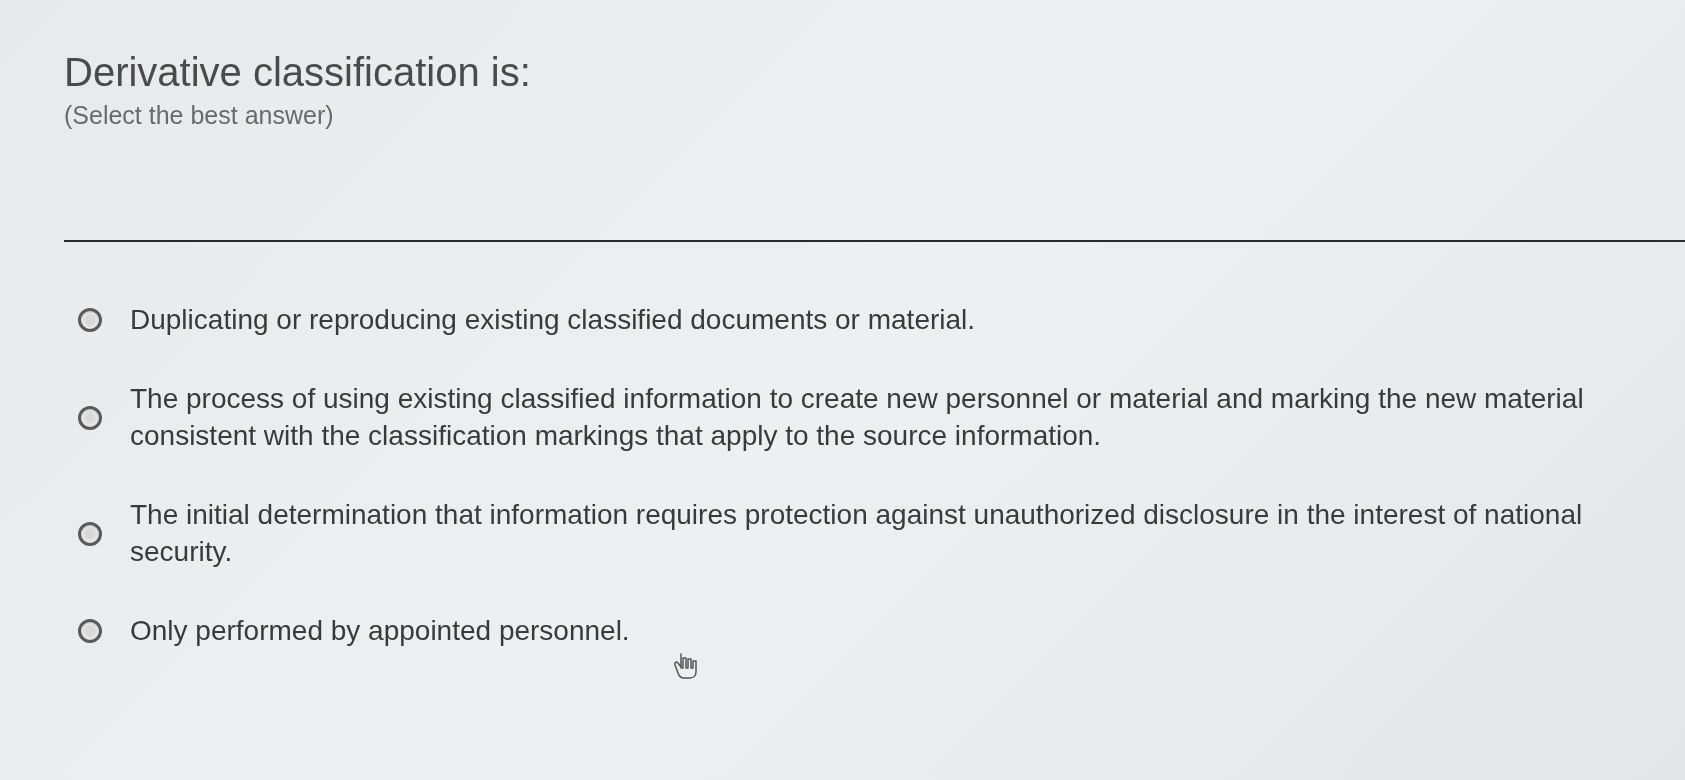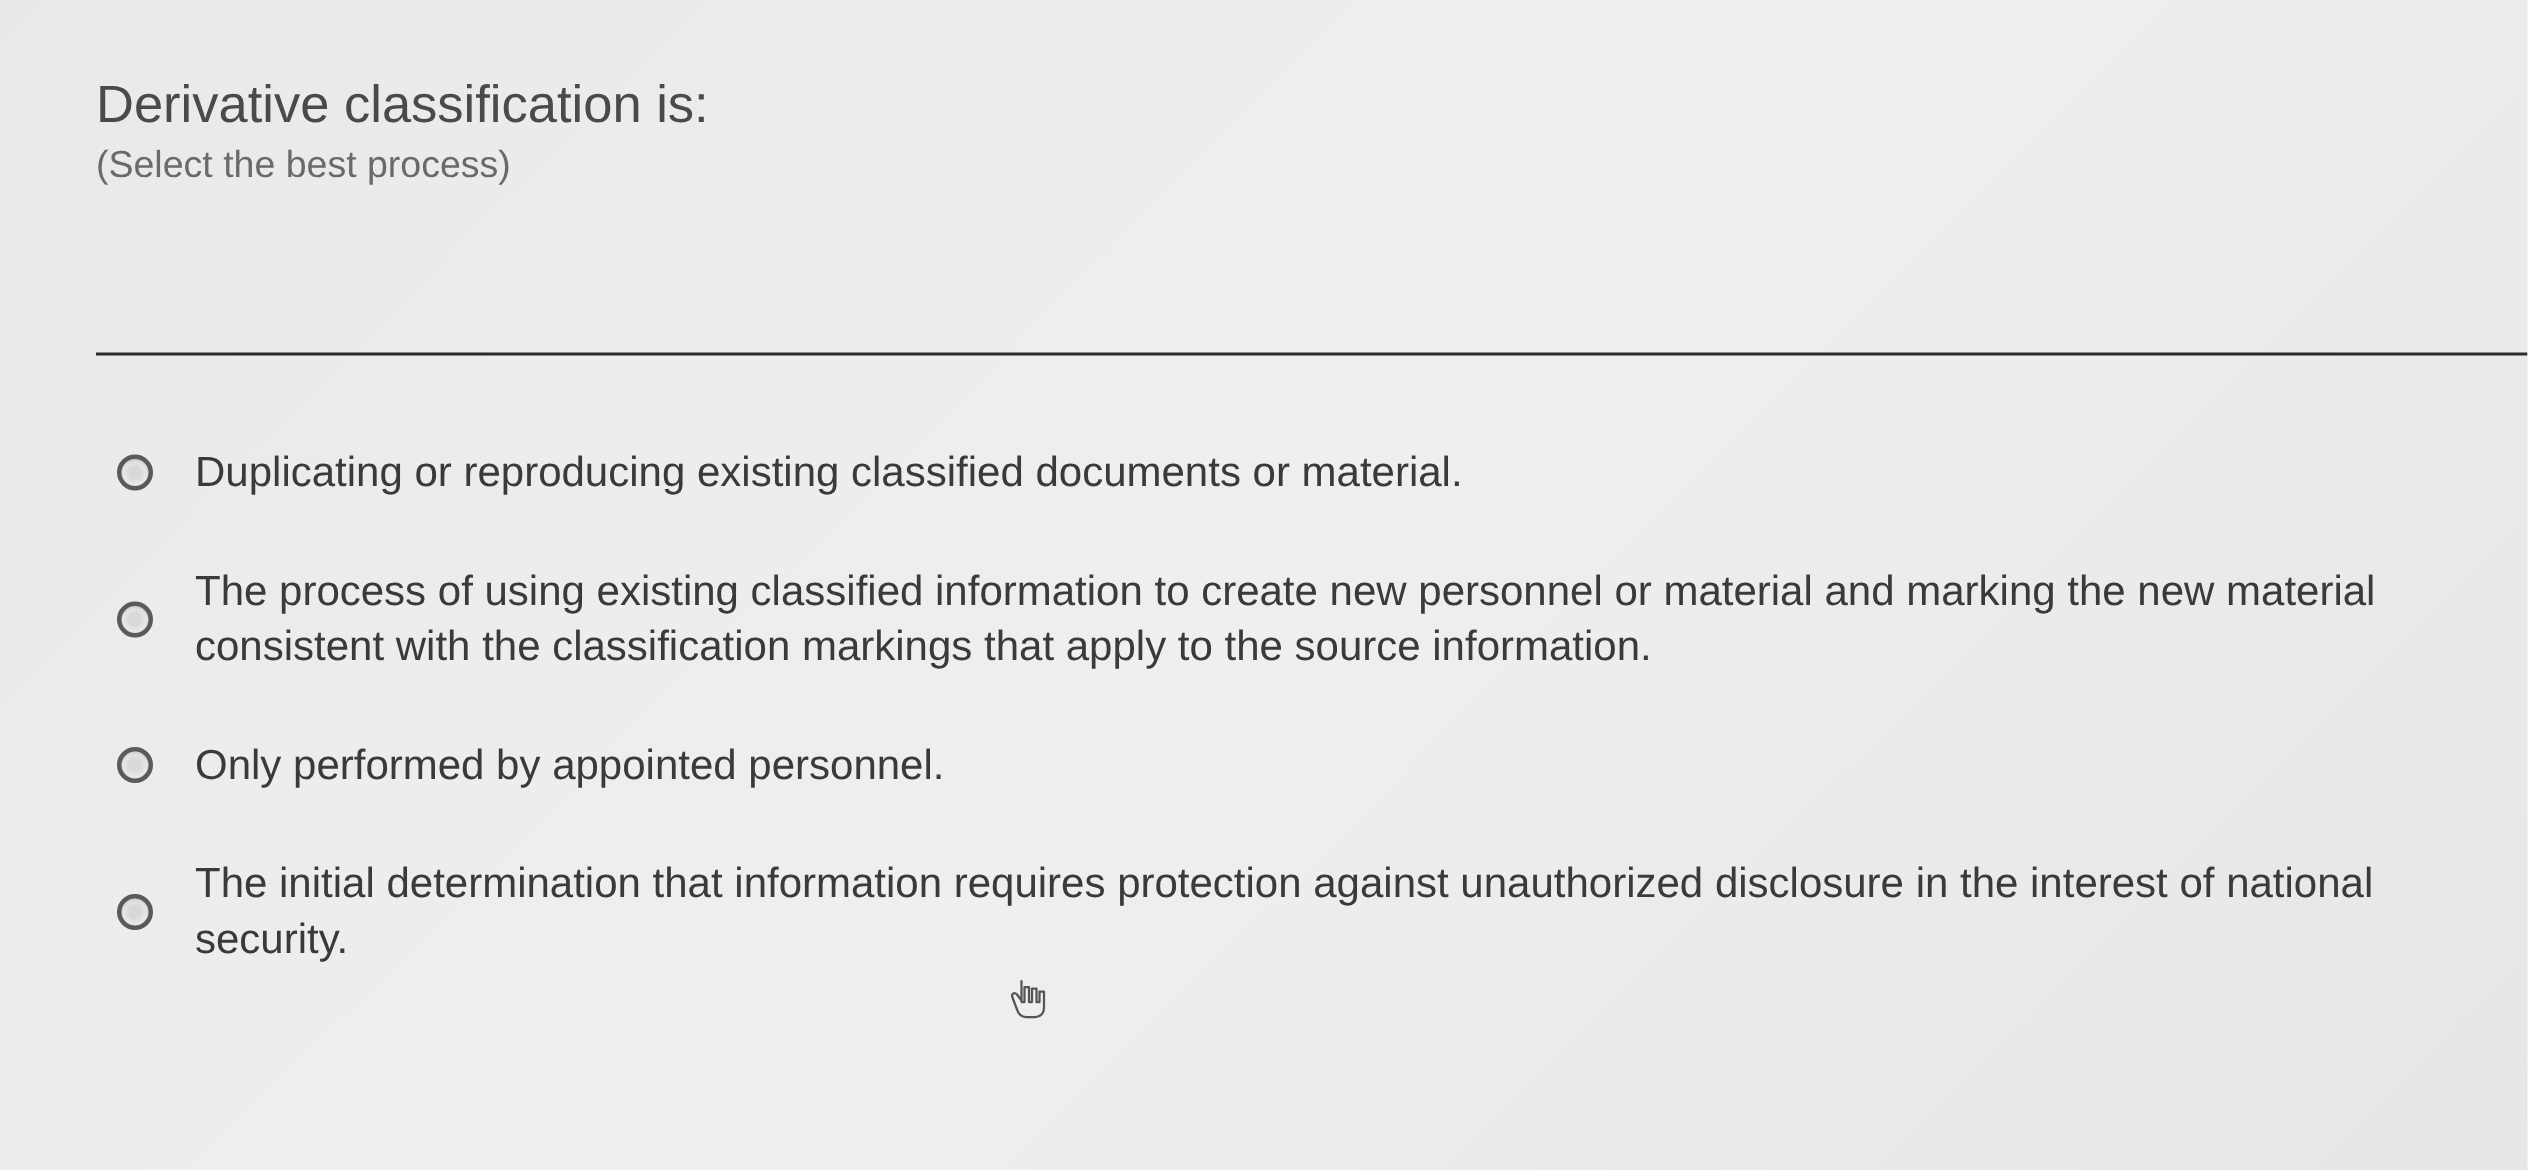--- a/index.html
+++ b/index.html
@@ -14,21 +14,21 @@
     font-family: Arial, Helvetica, sans-serif;
     color: #3a3a3a;
     padding: 50px 0 0 64px;
     overflow: hidden;
     position: relative;
   }
   .question-header {
     margin-bottom: 8px;
   }
   .question-text {
-    font-size: 35px;
+    font-size: 40px;
     color: #4a4a4a;
     font-weight: 400;
   }
   .instruction-text {
     font-size: 25px;
     color: #6a6a6a;
     font-weight: 400;
     margin-top: 6px;
   }
   .divider {
@@ -70,44 +70,44 @@
     width: 26px;
     height: 30px;
     pointer-events: none;
   }
 </style>
 </head>
 <body>
 
 <div class="question-header">
   <div class="question-text">Derivative classification is:</div>
-  <div class="instruction-text">(Select the best process)</div>
+  <div class="instruction-text">(Select the best answer)</div>
 </div>
 
 <hr class="divider">
 
 <div class="options">
 
   <div class="option-row">
     <div class="radio"></div>
     <div class="option-text">Duplicating or reproducing existing classified documents or material.</div>
   </div>
 
   <div class="option-row">
     <div class="radio"></div>
     <div class="option-text">The process of using existing classified information to create new personnel or material and marking the new material consistent with the classification markings that apply to the source information.</div>
   </div>
 
   <div class="option-row">
     <div class="radio"></div>
-    <div class="option-text">Only performed by appointed personnel.</div>
+    <div class="option-text">The initial determination that information requires protection against unauthorized disclosure in the interest of national security.</div>
   </div>
 
   <div class="option-row">
     <div class="radio"></div>
-    <div class="option-text">The initial determination that information requires protection against unauthorized disclosure in the interest of national security.</div>
+    <div class="option-text">Only performed by appointed personnel.</div>
   </div>
 
 </div>
 
 <svg class="cursor-icon" viewBox="0 0 26 30">
   <path d="M 8 4 L 8 18 L 10 18 L 10 8 L 13 8 L 13 18 L 15 18 L 15 9 L 18 9 L 18 18 L 20 18 L 20 11 L 23 11 L 23 22 C 23 25 21 28 17 28 L 11 28 C 8 28 6 26 5 23 L 2 15 C 1 13 3 11 5 13 L 8 17 L 8 4 Z" fill="none" stroke="#555" stroke-width="1.5" stroke-linejoin="round"></path>
 </svg>
 
 </body></html>

